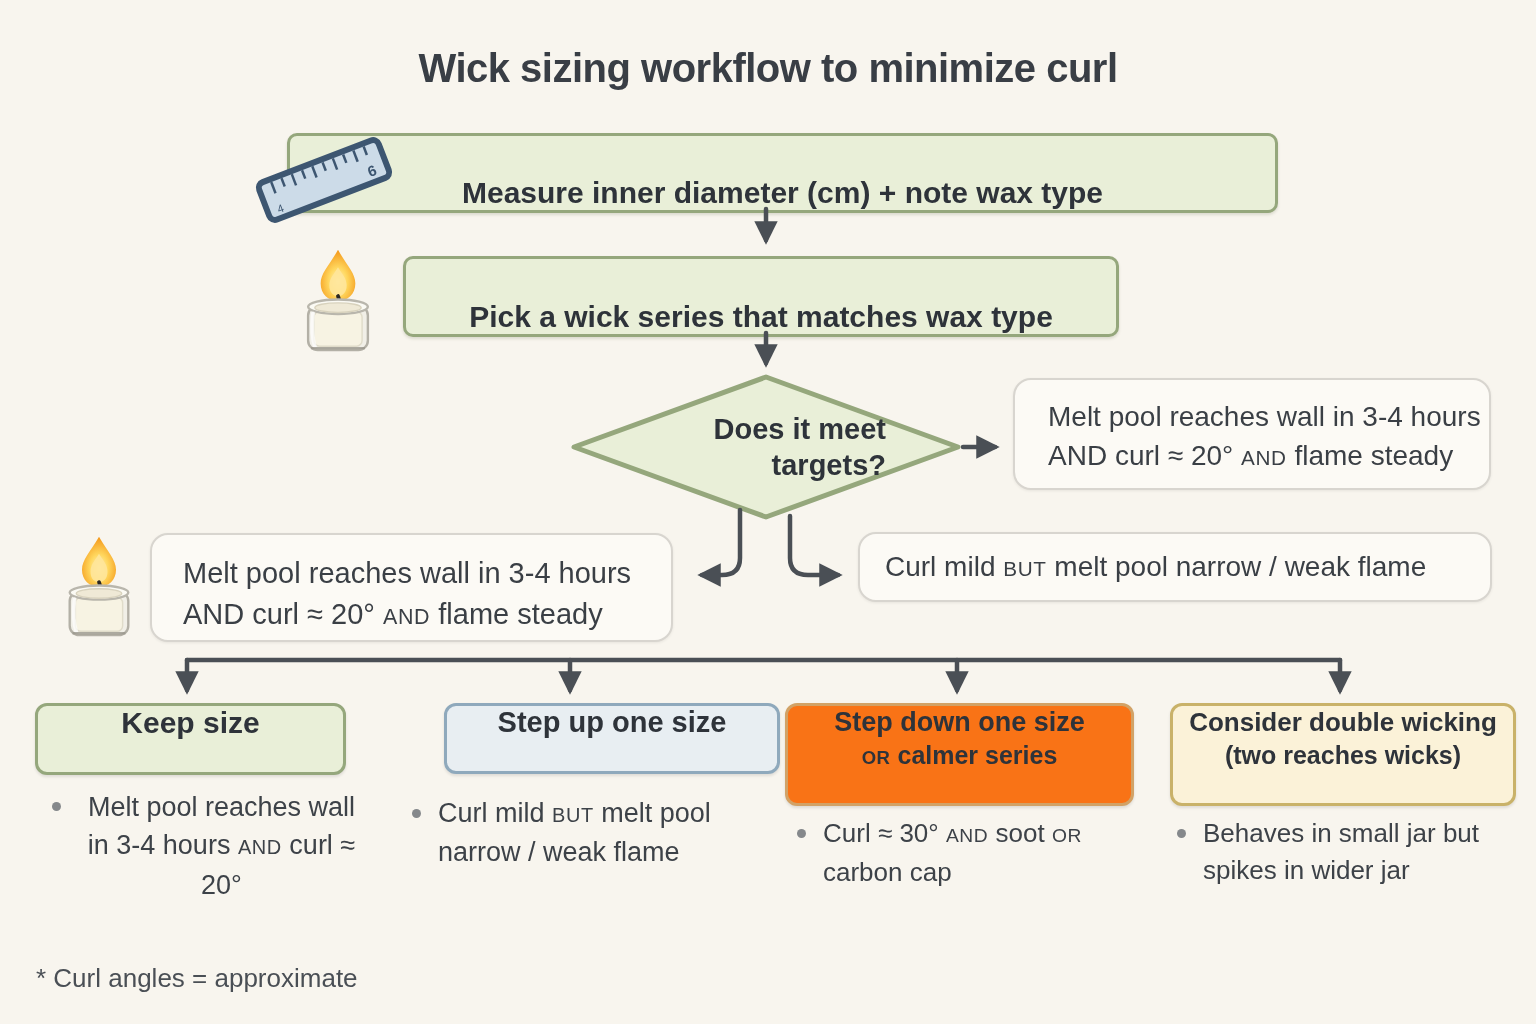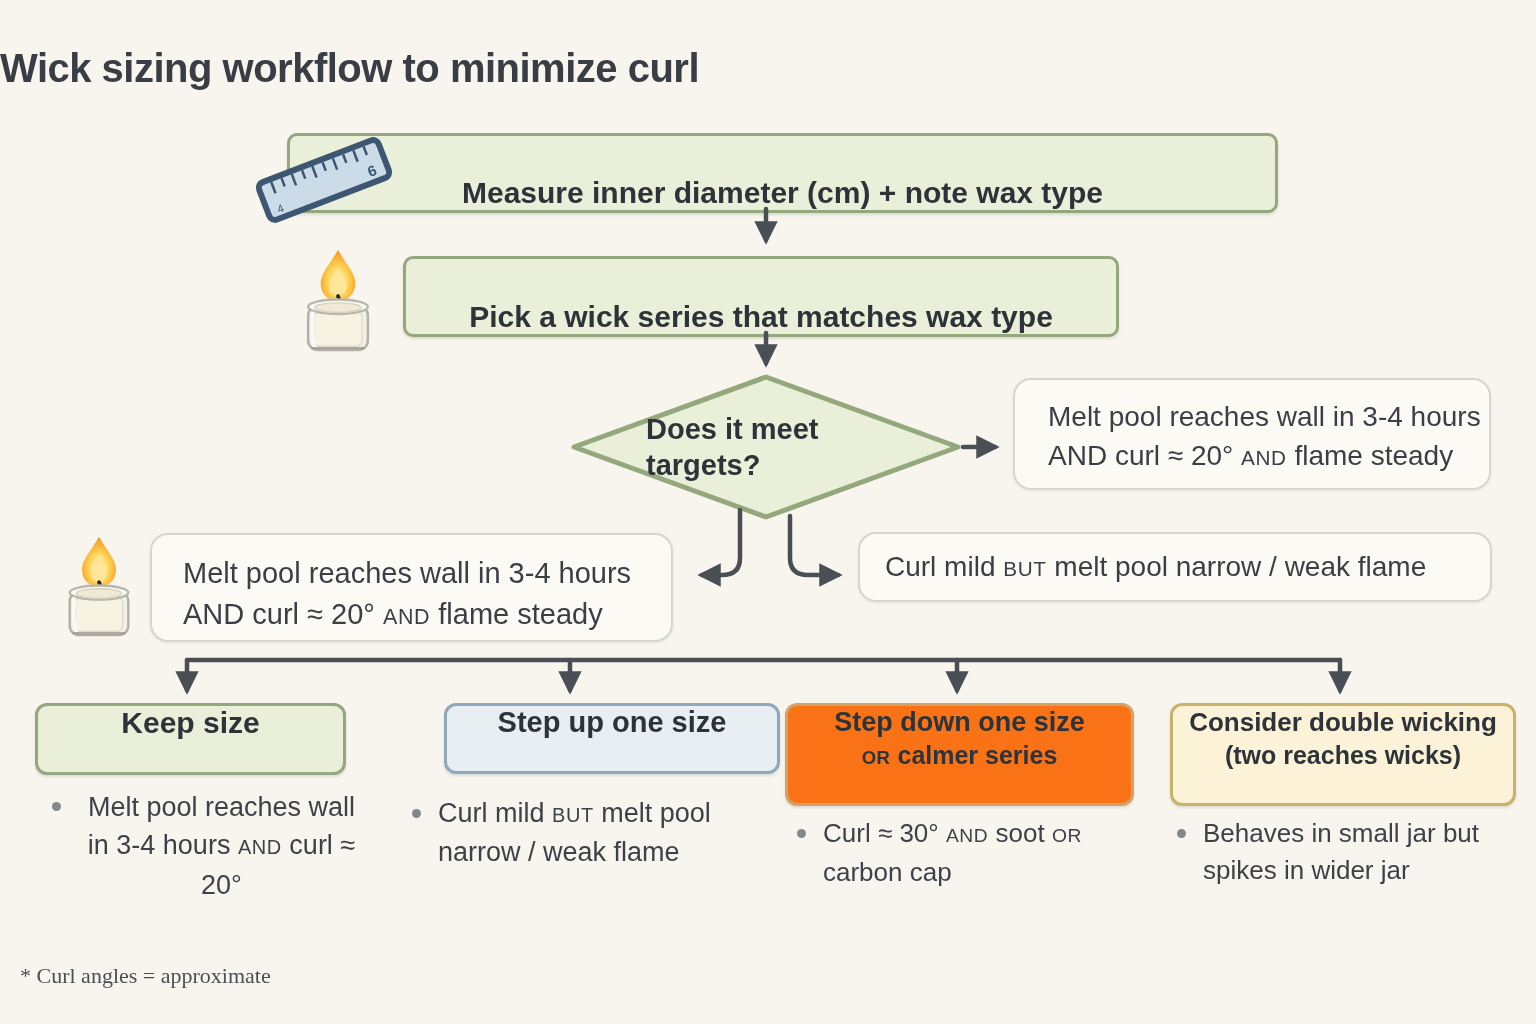--- a/index.html
+++ b/index.html
@@ -1,32 +1,32 @@
 <!DOCTYPE html>
 <html><head>
 <meta charset="utf-8">
 <style>
   html,body{margin:0;padding:0;}
   body{font-family:"Liberation Sans","DejaVu Sans",sans-serif;background:#e8e6e0;}
   .canvas{position:relative;width:1536px;height:1024px;background:#f8f5ee;overflow:hidden;color:#363b42;}
 
-  .title{position:absolute;left:0;right:0;top:46px;text-align:left;
+  .title{position:absolute;left:0;right:0;top:46px;text-align:center;
          font-size:40px;font-weight:bold;color:#393e45;letter-spacing:-0.5px;}
 
   .stepbox{position:absolute;background:#e9efd8;border:3px solid #95a77c;border-radius:10px;
            display:flex;align-items:flex-end;justify-content:center;
            font-size:30px;font-weight:bold;color:#2e333a;
            box-shadow:0 2px 3px rgba(90,100,60,0.18);}
   .box1{left:287px;top:133px;width:985px;height:74px;}
   .box2{left:403px;top:256px;width:710px;height:75px;}
 
   .diamond-wrap{position:absolute;left:570px;top:374px;width:392px;height:146px;}
   .diamond-wrap svg{position:absolute;inset:0;}
   .diamond-label{position:absolute;inset:0;display:flex;align-items:center;justify-content:center;
-                 text-align:left;font-size:29px;font-weight:bold;color:#2e333a;padding:0 76px;line-height:36px;}
+                 text-align:right;font-size:29px;font-weight:bold;color:#2e333a;padding:0 76px;line-height:36px;}
 
   .notebox{position:absolute;background:#fcfaf5;border:2px solid #d8d5cf;border-radius:18px;
            box-shadow:0 1px 3px rgba(0,0,0,0.07);color:#3a3f45;}
   .notebox .line{white-space:nowrap;}
   .note-target{left:1013px;top:378px;width:478px;height:112px;padding:17px 0 0 33px;
                font-size:28px;line-height:39px;box-sizing:border-box;}
   .note-yes{left:150px;top:533px;width:523px;height:109px;padding:18px 0 0 31px;
             font-size:29px;line-height:41px;box-sizing:border-box;}
   .note-no{left:858px;top:532px;width:634px;height:70px;padding:0 0 0 25px;
            font-size:28px;display:flex;align-items:center;box-sizing:border-box;}
@@ -43,21 +43,21 @@
   .outcome-head .sub{font-size:25px;font-weight:bold;}
 
   .bullets{position:absolute;display:flex;flex-direction:column;gap:8px;color:#3d4248;}
   .bl1{left:50px;top:788px;width:315px;font-size:27px;line-height:38px;text-align:center;}
   .bl2{left:410px;top:795px;width:345px;font-size:27px;line-height:37px;}
   .bl3{left:795px;top:815px;width:330px;font-size:26px;line-height:37px;}
   .bl4{left:1175px;top:815px;width:345px;font-size:26px;line-height:37px;}
   .bullet-row{display:flex;}
   .dot{flex:0 0 auto;width:9px;height:9px;border-radius:50%;background:#85888b;margin:14px 17px 0 2px;}
 
-  .footnote{position:absolute;left:20px;top:963px;font-size:22px;color:#4a4f55;font-family:Liberation Serif, serif;}
+  .footnote{position:absolute;left:36px;top:963px;font-size:26px;color:#4a4f55;}
 
   .icon-abs{position:absolute;}
   .arrows{position:absolute;inset:0;pointer-events:none;}
   .defs-hidden{position:absolute;width:0;height:0;overflow:hidden;}
 </style>
 </head>
 <body>
 
 <svg class="defs-hidden" aria-hidden="true">
   <defs>

